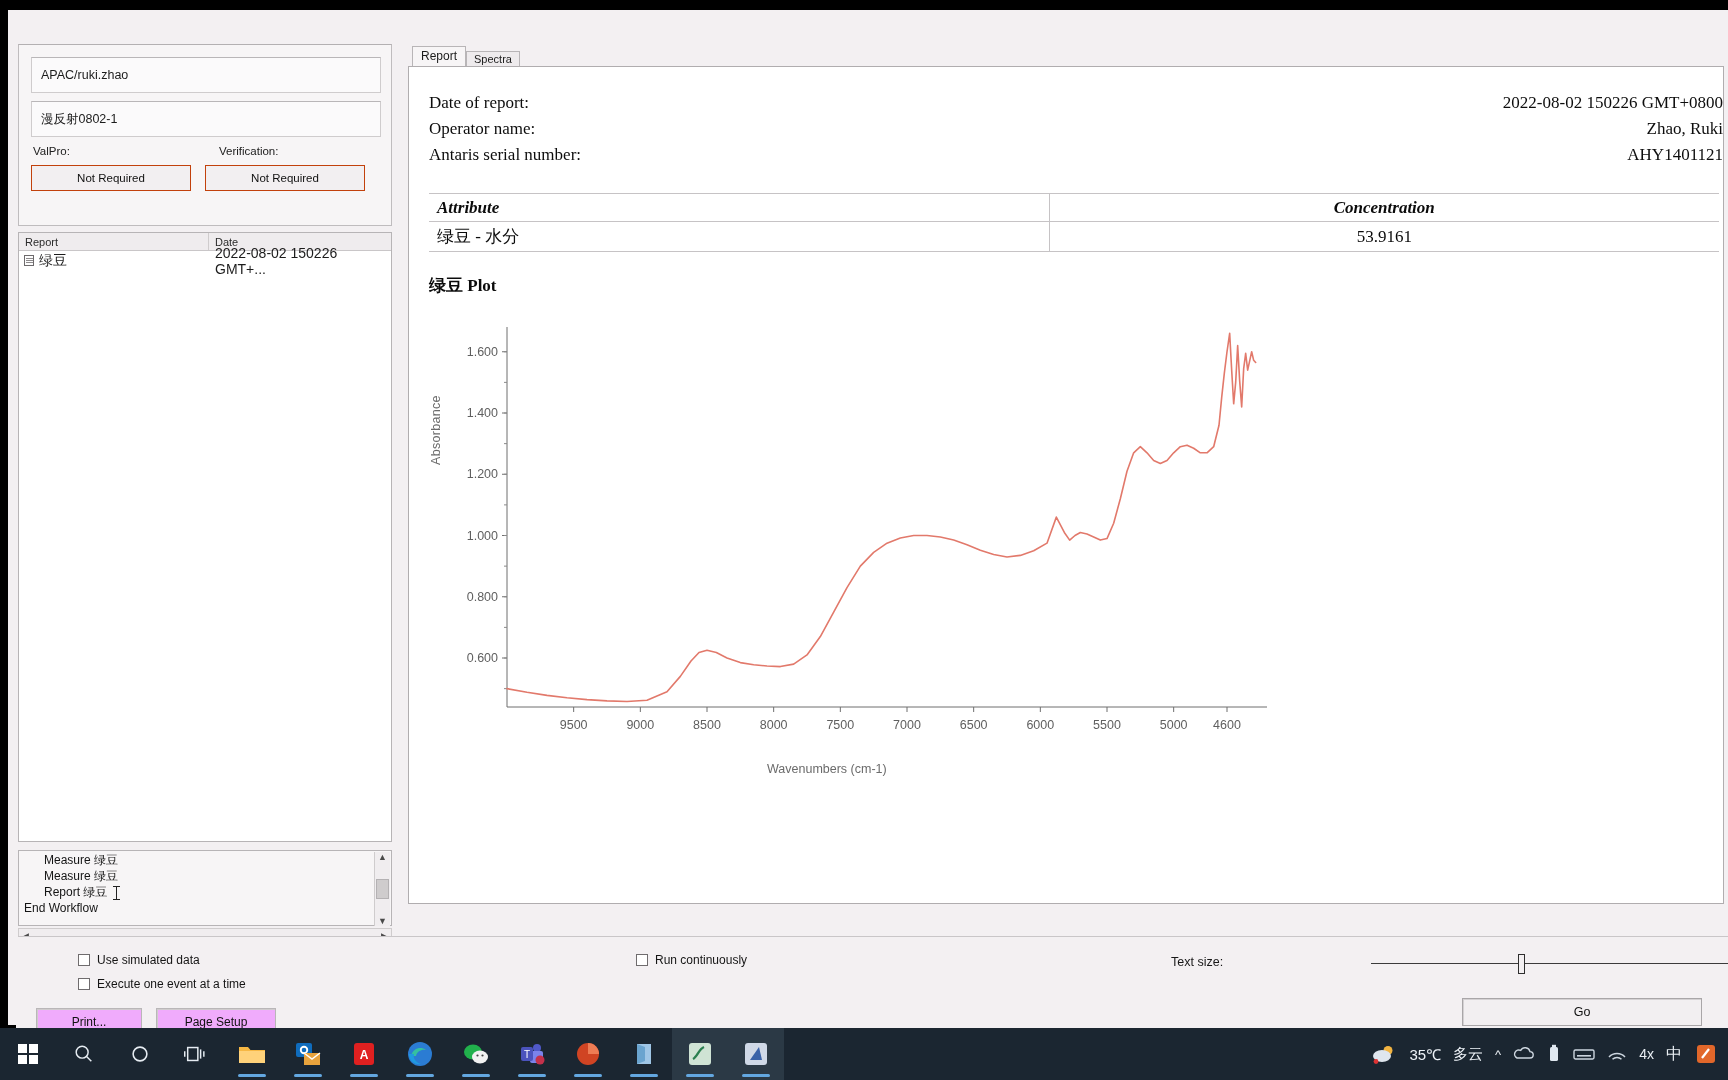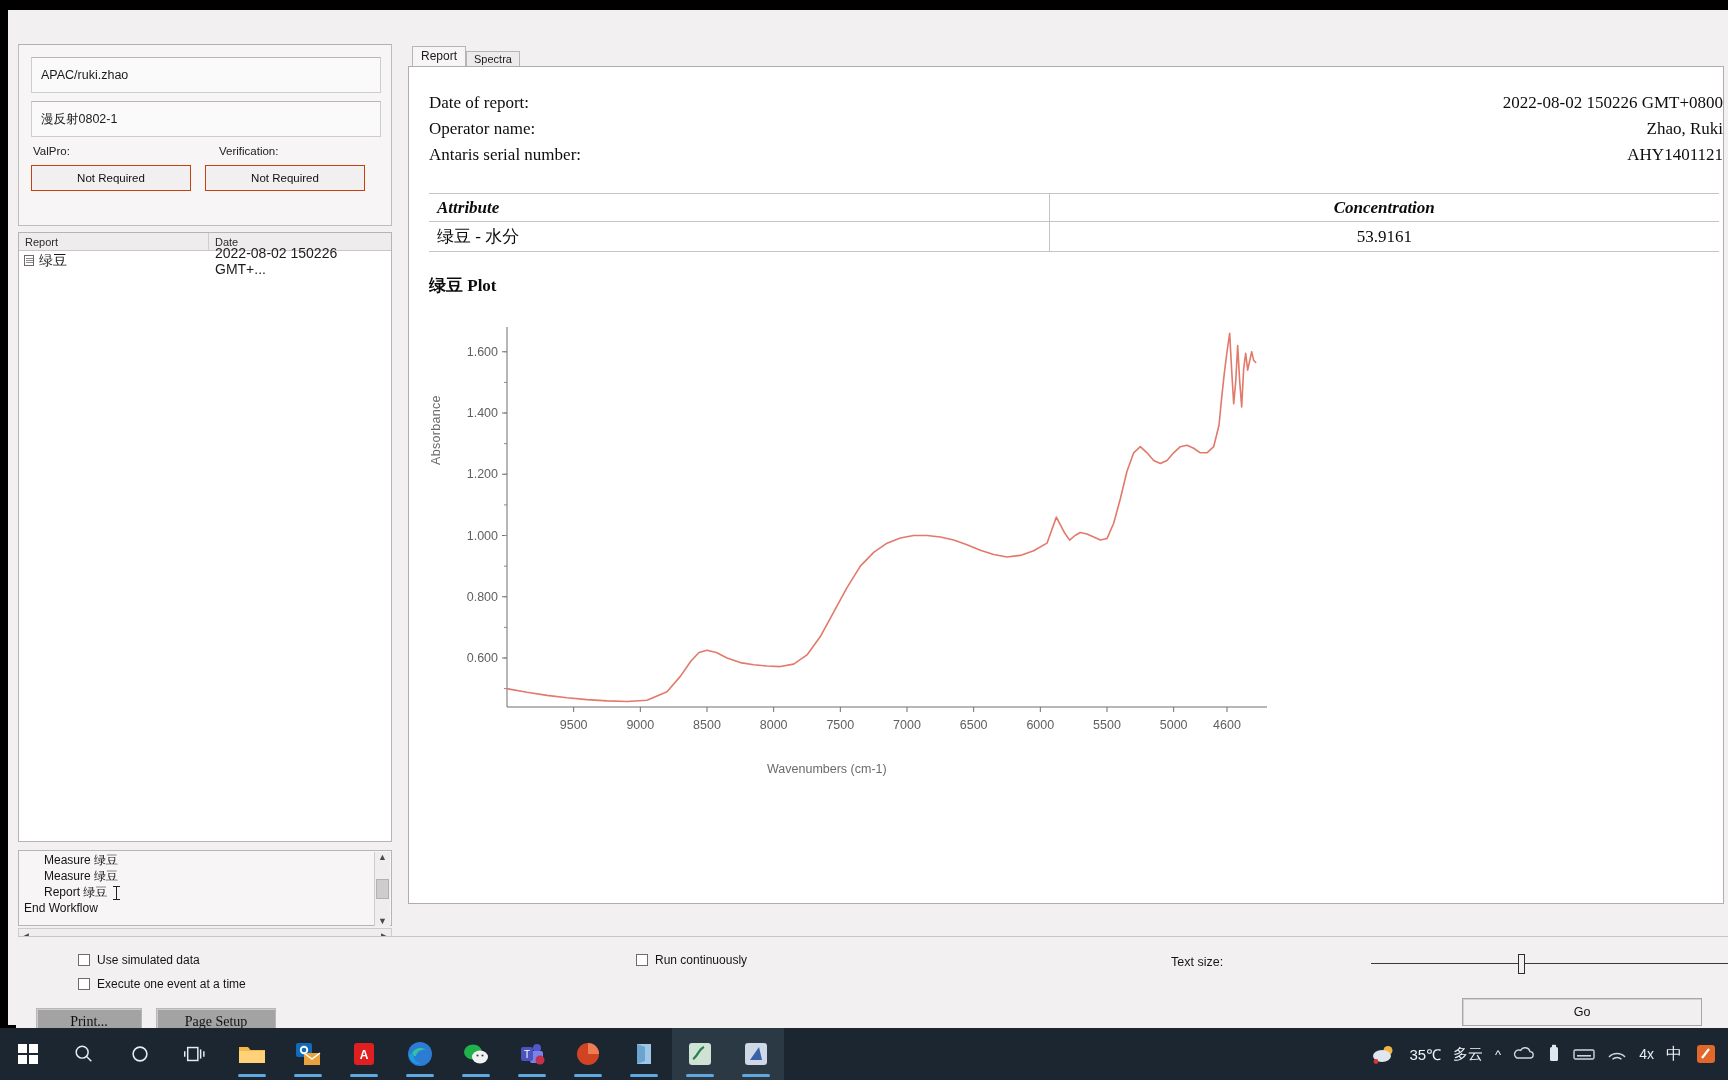--- a/index.html
+++ b/index.html
@@ -152,24 +152,24 @@
 
   
   .bottom-bar{
     position:absolute; left:8px; top:926px; width:1720px; height:100px;
     background:#f3f0f2;
   }
   .divider-h{ position:absolute; left:2px; top:0px; width:1714px; height:1px; background:#c9c6c8; }
   .chk{ position:absolute; display:flex; align-items:center; gap:7px; font-size:12px; color:#151515; }
   .chk .box{ width:12px; height:12px; border:1px solid #6f6c6e; background:#fff; }
   .btn-std{
-    position:absolute; height:28px; width:106px; background:#a3a3a3;
+    position:absolute; height:28px; width:106px; background:#f0abfc;
     border:1px solid #b9b6b8; box-shadow:1px 1px 0 #cfcccd inset;
     display:flex; align-items:center; justify-content:center;
-    font-size:14px; color:#111;font-family:Liberation Serif, serif;
+    font-size:12px; color:#111;
   }
   .slider-row{ position:absolute; left:1155px; top:14px; width:560px; height:26px; }
   .slider-lbl{ position:absolute; left:0; top:5px; font-size:12.5px; color:#181818; }
   .slider-track{ position:absolute; left:200px; top:13px; width:360px; height:1px; background:#3b3b3b; }
   .slider-thumb{ position:absolute; left:347px; top:4px; width:7px; height:20px;
     border:1px solid #2e2e2e; background:#f3f0f2; }
   .go-btn{
     position:absolute; left:1446px; top:62px; width:240px; height:28px;
     background:#f2eff1; border:1px solid #a9a6a8;
     display:flex; align-items:center; justify-content:center;

